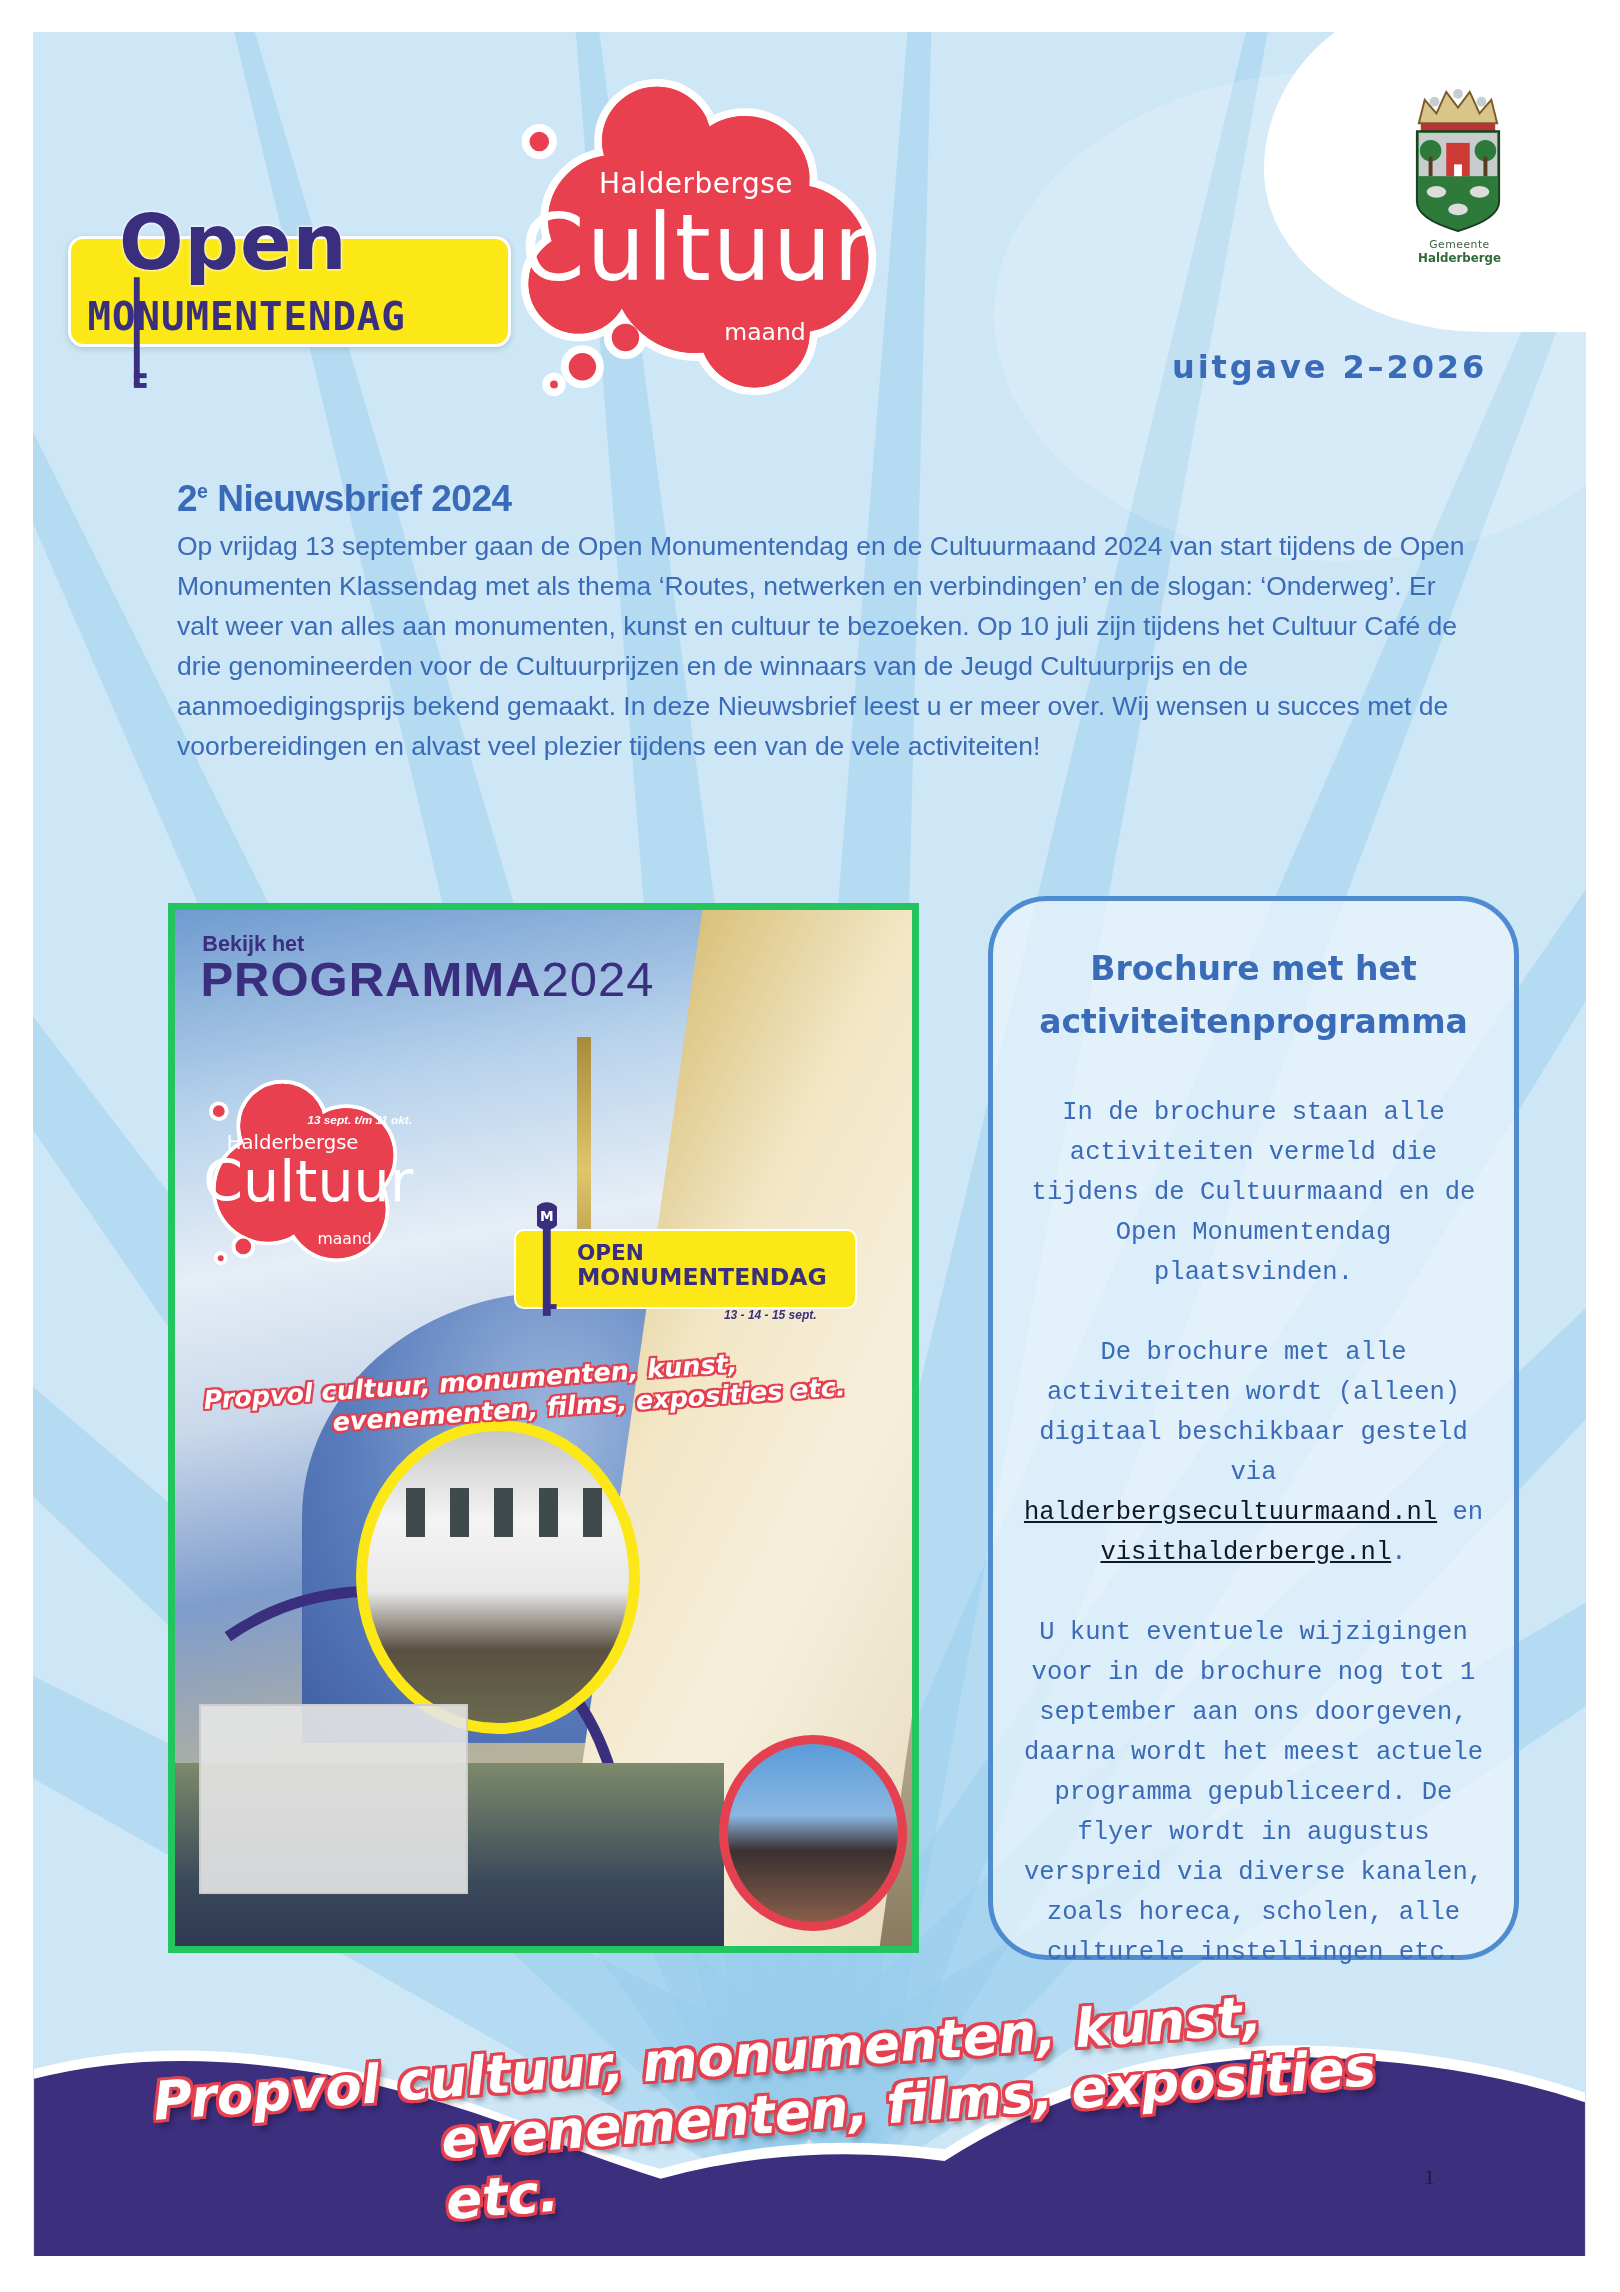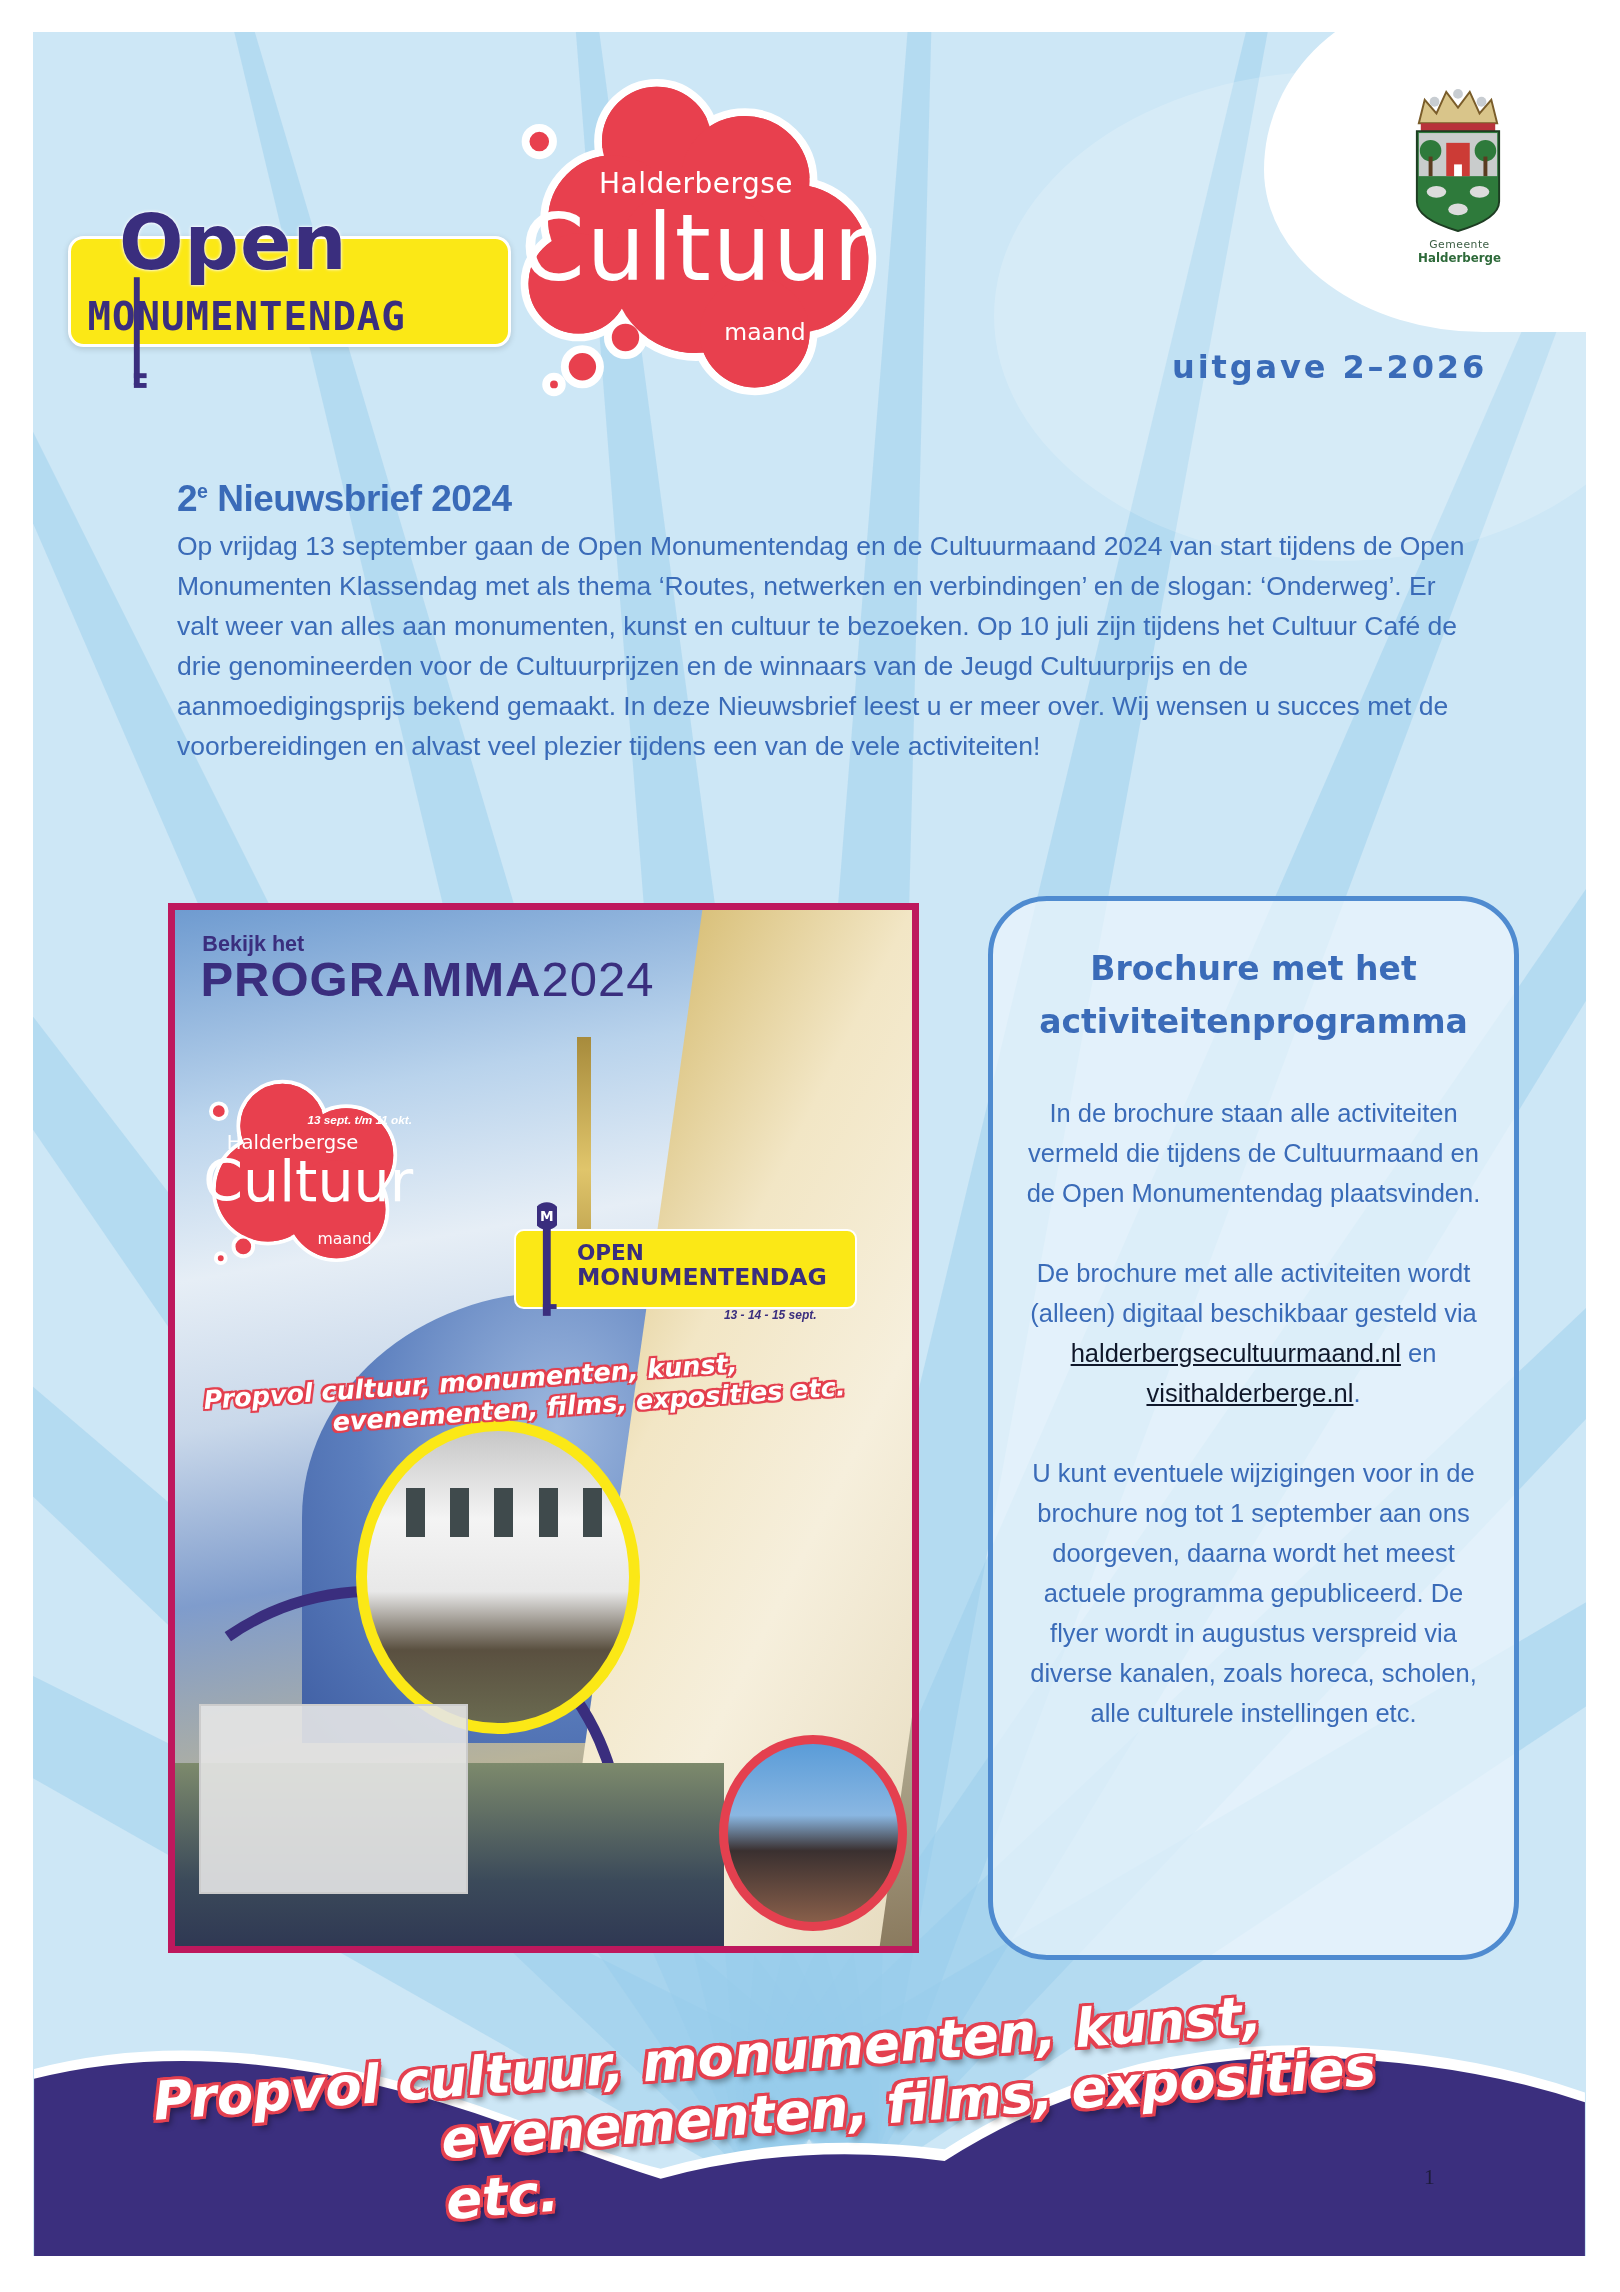--- a/index.html
+++ b/index.html
@@ -44,21 +44,21 @@
   .cm-text-main { position: absolute; left: 5.9px; top: 122px; width: 382px; text-align: center; font-family: "DejaVu Sans", sans-serif; font-size: 92px; color: #fff; letter-spacing: 2px; }
   .cm-text-sub { position: absolute; left: 206px; top: 245px; width: 118px; text-align: center; font-family: "DejaVu Sans", sans-serif; font-size: 23.5px; color: #fff; }
 
   
   .intro { position: absolute; left: 144px; top: 446px; width: 1294px; color: #3a6bb8; font-family: "Liberation Sans", sans-serif; }
   .intro h1 { margin: 0 0 5.9px 0; font-size: 37px; font-weight: bold; font-family: Liberation Sans, sans-serif; letter-spacing: -0.5px; }
   .intro h1 sup { font-size: 19.6px; }
   .intro p { margin: 0; font-size: 26.5px; line-height: 40px; font-family: "Liberation Sans", sans-serif; }
 
   
-  .poster { position: absolute; left: 135px; top: 871px; width: 751px; height: 1050px; background: #be185d; box-sizing: border-box; padding: 6.9px; }
+  .poster { position: absolute; left: 135px; top: 871px; width: 751px; height: 1050px; background: #22c55e; box-sizing: border-box; padding: 6.9px; }
   .poster-inner { position: relative; width: 100%; height: 100%; overflow: hidden;
     background: linear-gradient(170deg, #6f9bd0 0%, #b9d3ec 18%, #e6eef6 32%, #c9d8ea 45%, #7f9ccc 60%, #b8b39a 78%, #8a7a5e 100%); }
   .poster-arch { position: absolute; right: -39px; top: -19.6px; width: 323px; height: 1098px; background: linear-gradient(110deg, #d9c079 0%, #f2e6c5 30%, #f6efdc 60%, #e7dcc0 100%); transform: skewX(-8deg); }
   .poster-dome { position: absolute; left: 127px; top: 382px; width: 510px; height: 451px; border-radius: 50% 50% 0 0; background: radial-gradient(ellipse at 50% 30%, #9db8de 0%, #5c7fbe 55%, #3f5ea3 100%); }
   .poster-spire { position: absolute; left: 402px; top: 127px; width: 13.7px; height: 265px; background: linear-gradient(#a78b3c, #e0c56b, #a78b3c); }
   .poster-bekijk { position: absolute; left: 27.4px; top: 21.6px; font-family: "Liberation Sans", sans-serif; font-weight: bold; font-size: 21.6px; color: #3a2e7e; }
   .poster-prog { position: absolute; left: 25.5px; top: 41px; font-family: "Liberation Sans", sans-serif; font-weight: bold; font-size: 49px; color: #3a2e7e; letter-spacing: 1px; }
   .poster-prog .yr { font-weight: normal; }
   .poster-url { position: absolute; left: 75px; top: 96px; font-family: "Liberation Sans", sans-serif; font-weight: bold; font-size: 28px; color: #3a2e7e; }
   .poster-cm { position: absolute; left: 24.5px; top: 162px; width: 216px; height: 196px; }
@@ -79,21 +79,21 @@
   .poster-circle2 { position: absolute; left: 544px; top: 825px; width: 188px; height: 196px; border-radius: 50%; border: 9.8px solid #e4404f; box-sizing: border-box; background: linear-gradient(#5a9cd8 0%, #8ab7e2 40%, #3a3030 60%, #885f4a 100%); }
   .poster-navyarc { position: absolute; left: -59px; top: 676px; width: 510px; height: 510px; border-radius: 50%; border: 11.8px solid #3a2e7e; border-bottom-color: transparent; border-left-color: transparent; transform: rotate(10deg); box-sizing: border-box; }
   .poster-people { position: absolute; left: 0; top: 853px; width: 549px; height: 196px; background: linear-gradient(#7d8a6c, #3b4a5a 60%, #2d3552); }
   .poster-model { position: absolute; left: 24.5px; top: 794px; width: 265px; height: 186px; background: rgba(230,230,230,0.9); border: 2px solid #ccc; }
   .poster-thema { position: absolute; left: 59px; top: 951px; font-family: "Liberation Sans", sans-serif; font-weight: bold; font-size: 31px; line-height: 33px; color: #fff; text-shadow: 0 0 3.9px #3a2e7e, 2px 2px 0 #3a2e7e, -2px -2px 0 #3a2e7e, 2px -2px 0 #3a2e7e, -2px 2px 0 #3a2e7e; }
   .poster-thema .l2 { display: block; padding-left: 343px; }
 
   
   .brochure { position: absolute; left: 955px; top: 864px; width: 531px; height: 1064px; box-sizing: border-box; border: 5.9px solid #4f8bd0; border-radius: 59px; background: rgba(235,245,252,0.72); text-align: center; color: #3a6bb8; padding: 41px 29px 0 29px; }
   .brochure h2 { margin: 0 0 45px 0; font-family: "DejaVu Sans", sans-serif; font-size: 33px; line-height: 53px; font-weight: bold; color: #3a6bb8; }
-  .brochure p { margin: 0 0 40px 0; font-family: Liberation Sans, sans-serif; font-size: 25.5px; line-height: 40px; color: #3a6bb8; }
+  .brochure p { margin: 0 0 40px 0; font-family: Liberation Mono, monospace; font-size: 25.5px; line-height: 40px; color: #3a6bb8; }
   .brochure a { color: #0f172a; text-decoration: underline; }
 
   
   .banner { position: absolute; left: 0; top: 1990px; width: 1553px; height: 234px; }
   .banner svg { position: absolute; left: 0; top: 0; }
   .banner-slogan { position: absolute; left: 118px; top: 49px; width: 1274px; font-family: "DejaVu Sans", sans-serif; font-weight: bold; font-style: italic; font-size: 53px; line-height: 61px; color: #fff; transform: rotate(-4.5deg); transform-origin: 0 0; text-shadow: 2.9px 2.9px 0 #e4404f, -2.9px -2.9px 0 #e4404f, 2.9px -2.9px 0 #e4404f, -2.9px 2.9px 0 #e4404f, 0 2.9px 0 #e4404f, 0 -2.9px 0 #e4404f, 2.9px 0 0 #e4404f, -2.9px 0 0 #e4404f, 3.9px 5.9px 5.9px rgba(0,0,0,0.4); }
   .banner-slogan .l1 { display: block; }
   .banner-slogan .l2 { display: block; padding-left: 284px; }
   .page-number { position: absolute; left: 1391px; top: 2133px; font-family: "Liberation Serif", serif; font-size: 21.6px; color: #1d1b3a; }
 </style>

